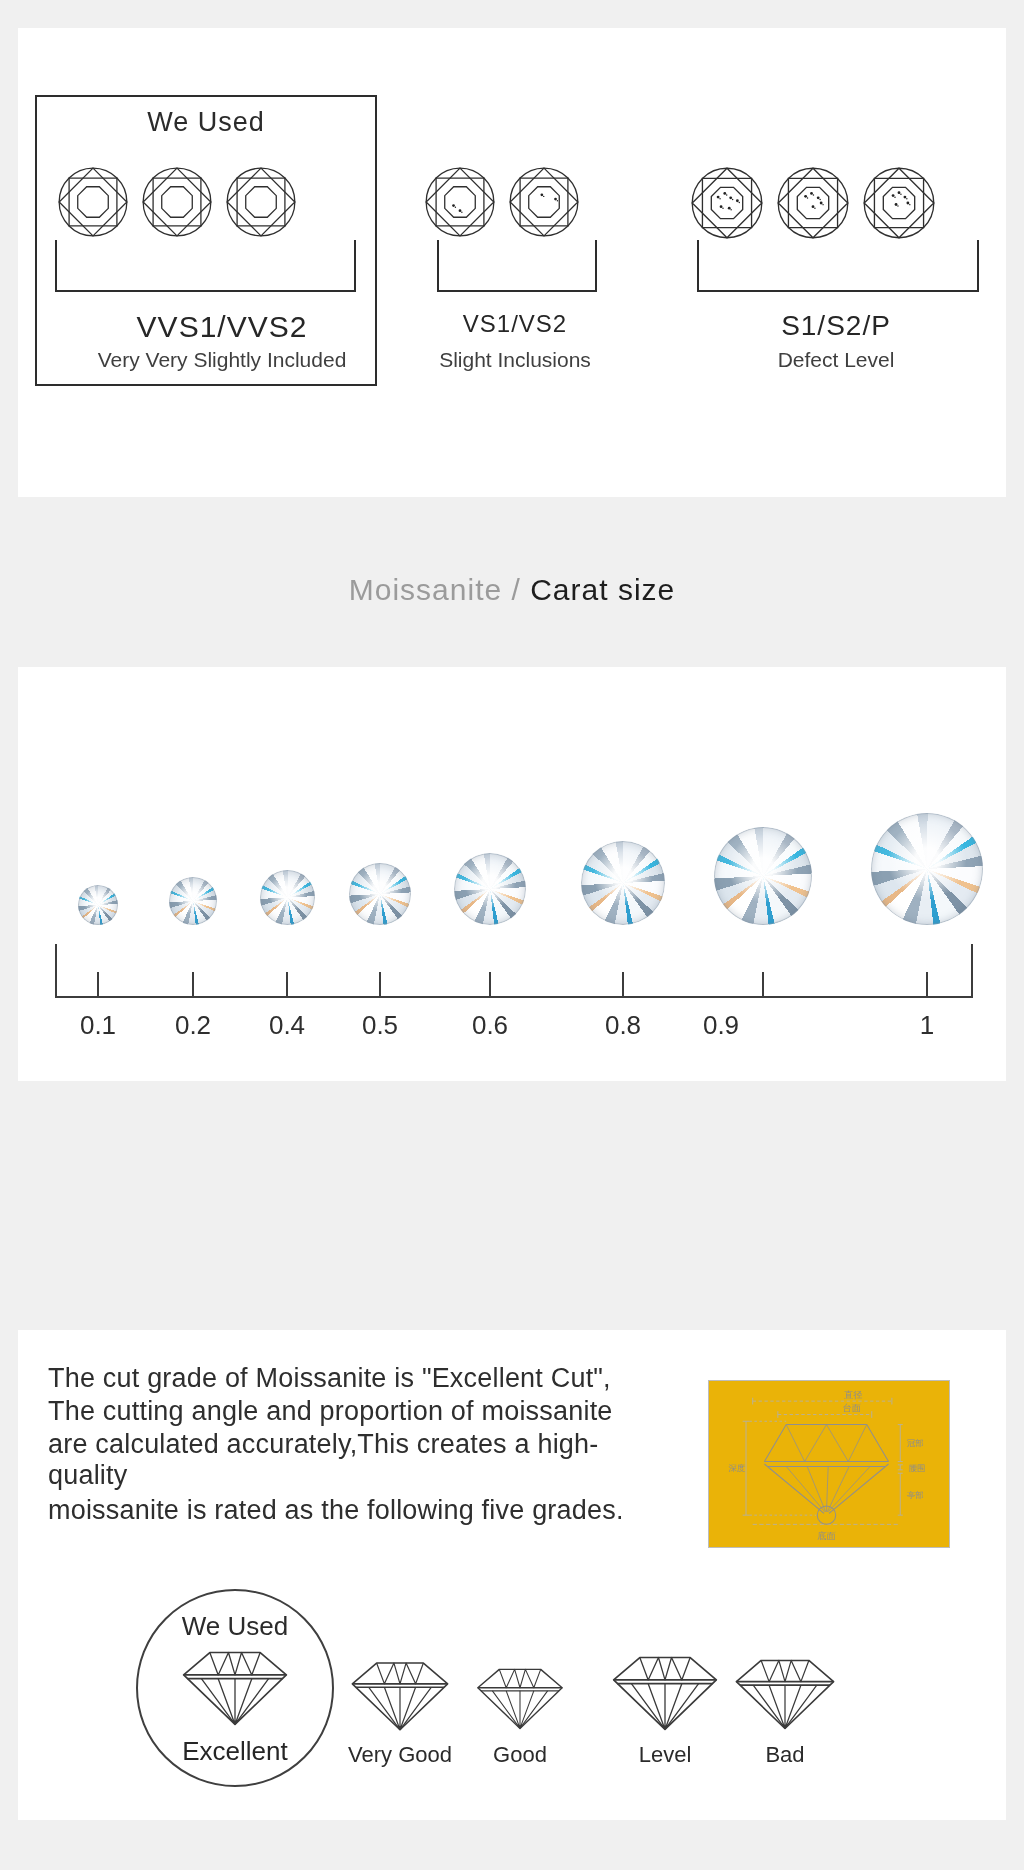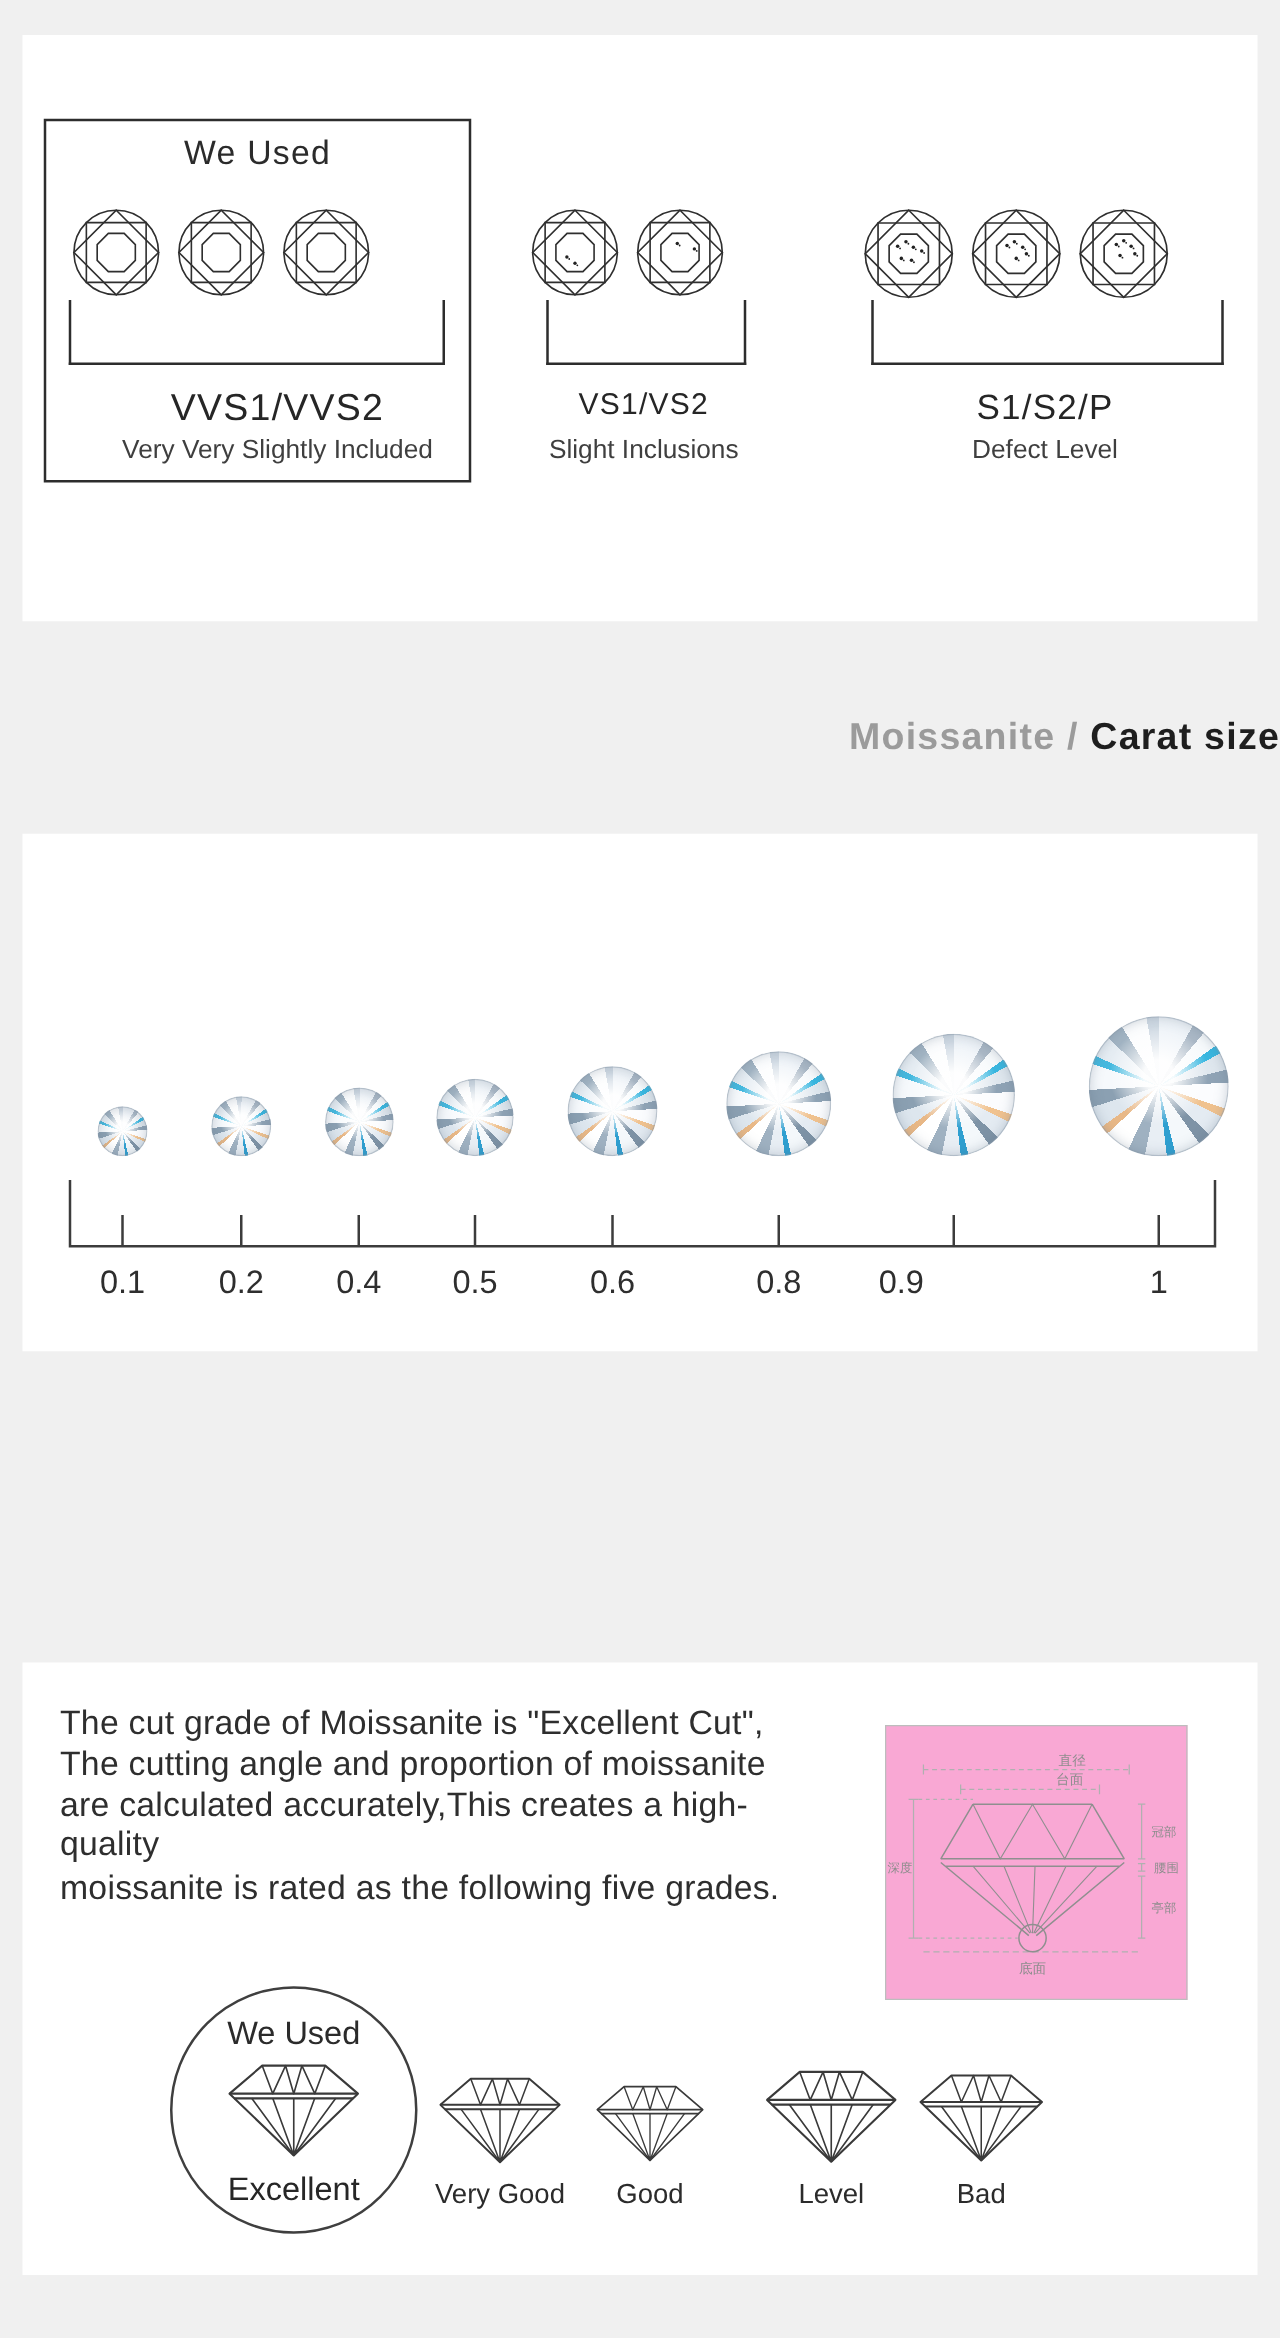--- a/index.html
+++ b/index.html
@@ -13,21 +13,21 @@
   
   .weused-box{position:absolute;left:17px;top:67px;width:338px;height:287px;border:2px solid #2d2d2d;}
   .weused-title{position:absolute;left:0;top:10px;width:100%;text-align:center;font-size:27px;font-weight:300;letter-spacing:1px;color:#2b2b2b;}
   .gem-row{position:absolute;height:72px;}
   .gem-row svg{display:block;float:left;}
   .bracket{position:absolute;border-left:2px solid #2d2d2d;border-right:2px solid #2d2d2d;border-bottom:2px solid #2d2d2d;height:50px;top:212px;}
   .grade-label{position:absolute;top:282px;text-align:center;font-size:30px;font-weight:300;letter-spacing:1px;color:#262626;}
   .grade-desc{position:absolute;top:320px;text-align:center;font-size:21px;font-weight:300;color:#3f3f3f;}
 
   
-  .section-heading{position:absolute;width:100%;text-align:right;font-size:30px;font-weight:700;letter-spacing:1px;}
+  .section-heading{position:absolute;width:100%;text-align:center;font-size:30px;font-weight:400;letter-spacing:1px;}
   #heading-carat{top:573px;}
   #heading-cut{top:1233px;}
   .heading-muted{color:#9b9b9b;}
   .heading-strong{color:#1e1e1e;}
 
   
   .gem{position:absolute;border-radius:50%;
     background:
       radial-gradient(circle at 50% 42%, rgba(255,255,255,.95) 0 14%, rgba(255,255,255,0) 46%),
       conic-gradient(from 15deg,
@@ -36,21 +36,21 @@
         #f4f8fb 0 42%, #2f9fd0 0 44%, #e8eef4 0 49%, #9fb1c1 0 53%, #ffffff 0 59%,
         #e8b887 0 61%, #dde6ee 0 66%, #8ba0b2 0 70%, #f6f9fc 0 76%, #45b9df 0 78%,
         #e6edf3 0 83%, #a2b4c3 0 87%, #fcfdfe 0 93%, #cfd9e3 0 96%, #eef3f8 0 100%);
     box-shadow: inset 0 0 0 1px rgba(140,155,170,.45), inset 0 0 10px rgba(90,110,130,.35);}
   .ruler-line{position:absolute;left:37px;top:329px;width:918px;height:2px;background:#3c3c3c;}
   .ruler-tick{position:absolute;width:2px;background:#3c3c3c;}
   .ruler-label{position:absolute;top:343px;width:80px;margin-left:-40px;text-align:center;font-size:26px;font-weight:300;color:#2e2e2e;}
 
   
   .cut-par-line{position:absolute;left:30px;width:600px;font-size:27px;font-weight:300;color:#2e2e2e;letter-spacing:.2px;}
-  .cut-diagram{position:absolute;left:690px;top:50px;width:242px;height:220px;border:1px solid #bdbdbd;background:#f9a8d4;box-sizing:border-box;}
+  .cut-diagram{position:absolute;left:690px;top:50px;width:242px;height:168px;border:1px solid #bdbdbd;background:#eab308;box-sizing:border-box;}
   .cut-diagram svg{display:block;width:100%;height:100%;}
   .weused-circle{position:absolute;left:118px;top:259px;width:194px;height:194px;border:2px solid #3f3f3f;border-radius:50%;}
   .circle-title{position:absolute;left:0;top:20px;width:100%;text-align:center;font-size:26px;font-weight:300;color:#2b2b2b;}
   .circle-grade{position:absolute;left:0;bottom:18px;width:100%;text-align:center;font-size:26px;font-weight:300;color:#262626;}
   .circle-gem{position:absolute;left:41px;top:55px;}
   .grade-item-label{position:absolute;top:412px;text-align:center;font-size:22px;font-weight:300;color:#2b2b2b;}
   .side-gem{position:absolute;}
   .hidden-defs{position:absolute;width:0;height:0;overflow:hidden;}
 </style>
 </head>

